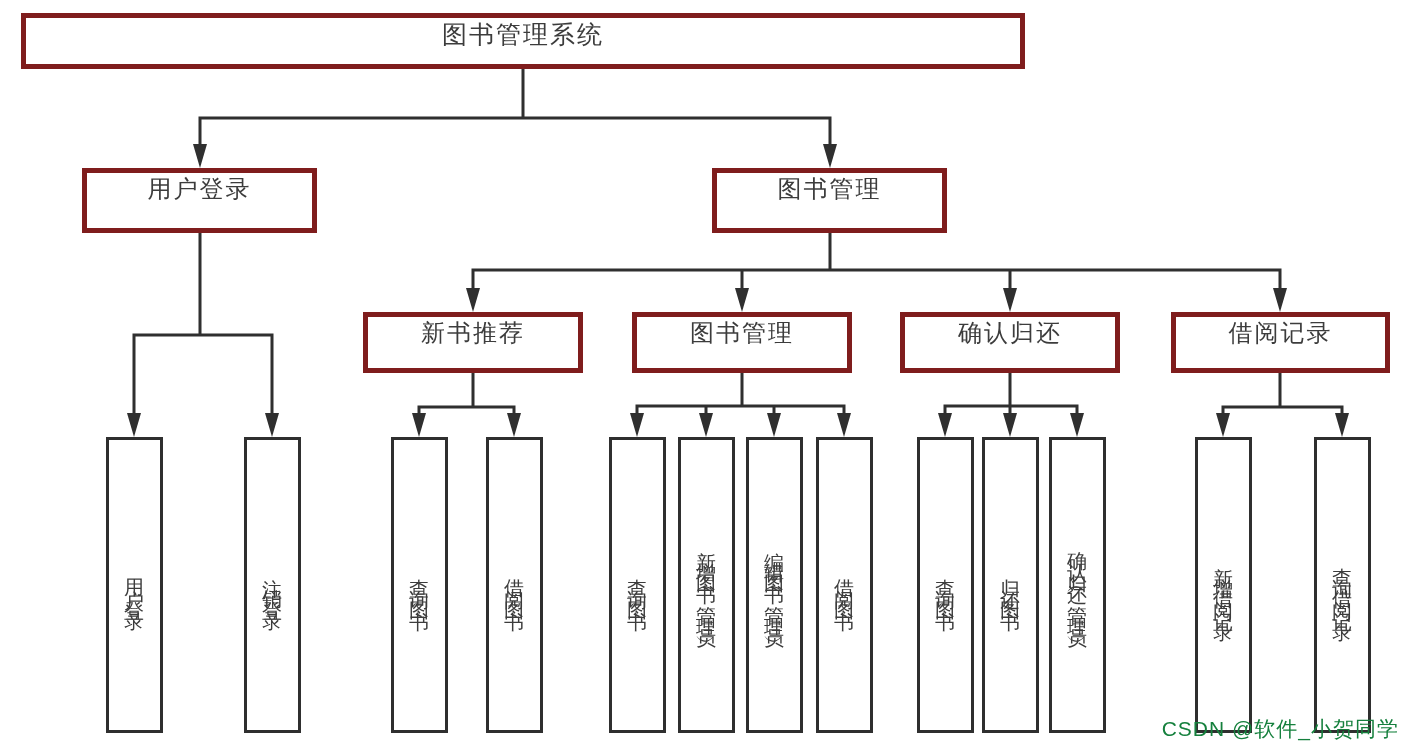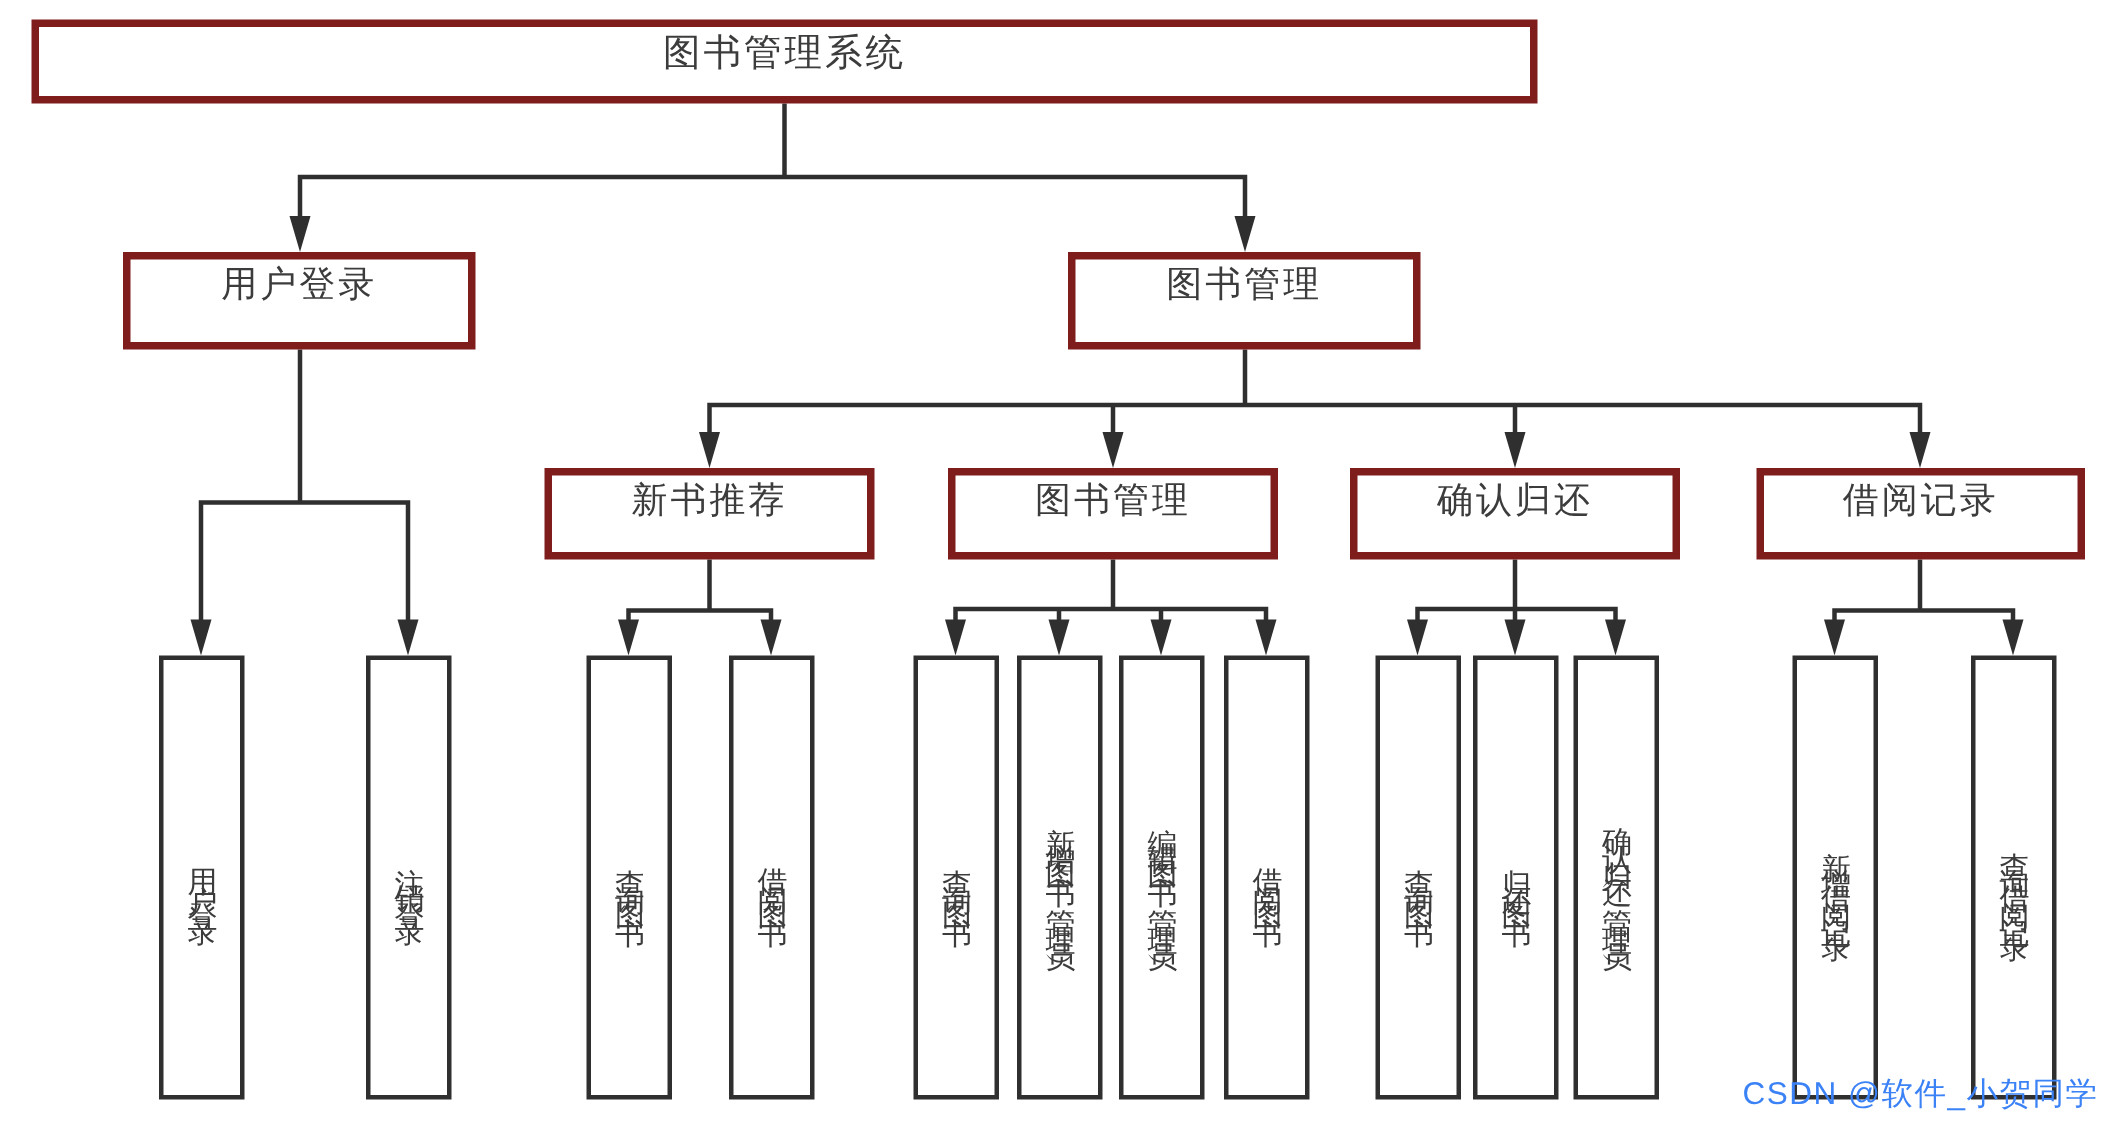--- a/index.html
+++ b/index.html
@@ -49,21 +49,21 @@
     font-size: 20px;
     letter-spacing: 11px;
     line-height: 1;
   }
   .watermark {
     position: absolute;
     right: 6px;
     top: 715px;
     font-size: 21px;
     letter-spacing: 1px;
-    color: #3b82f6;
+    color: #15803d;
     white-space: nowrap;
   }
 </style>
 </head>
 <body>
 
 <div class="stage">
 
   <svg class="wires" viewBox="0 0 1405 747" aria-hidden="true">
     <path fill="none" stroke="#2f2f2f" stroke-width="3" stroke-linecap="square" d="

